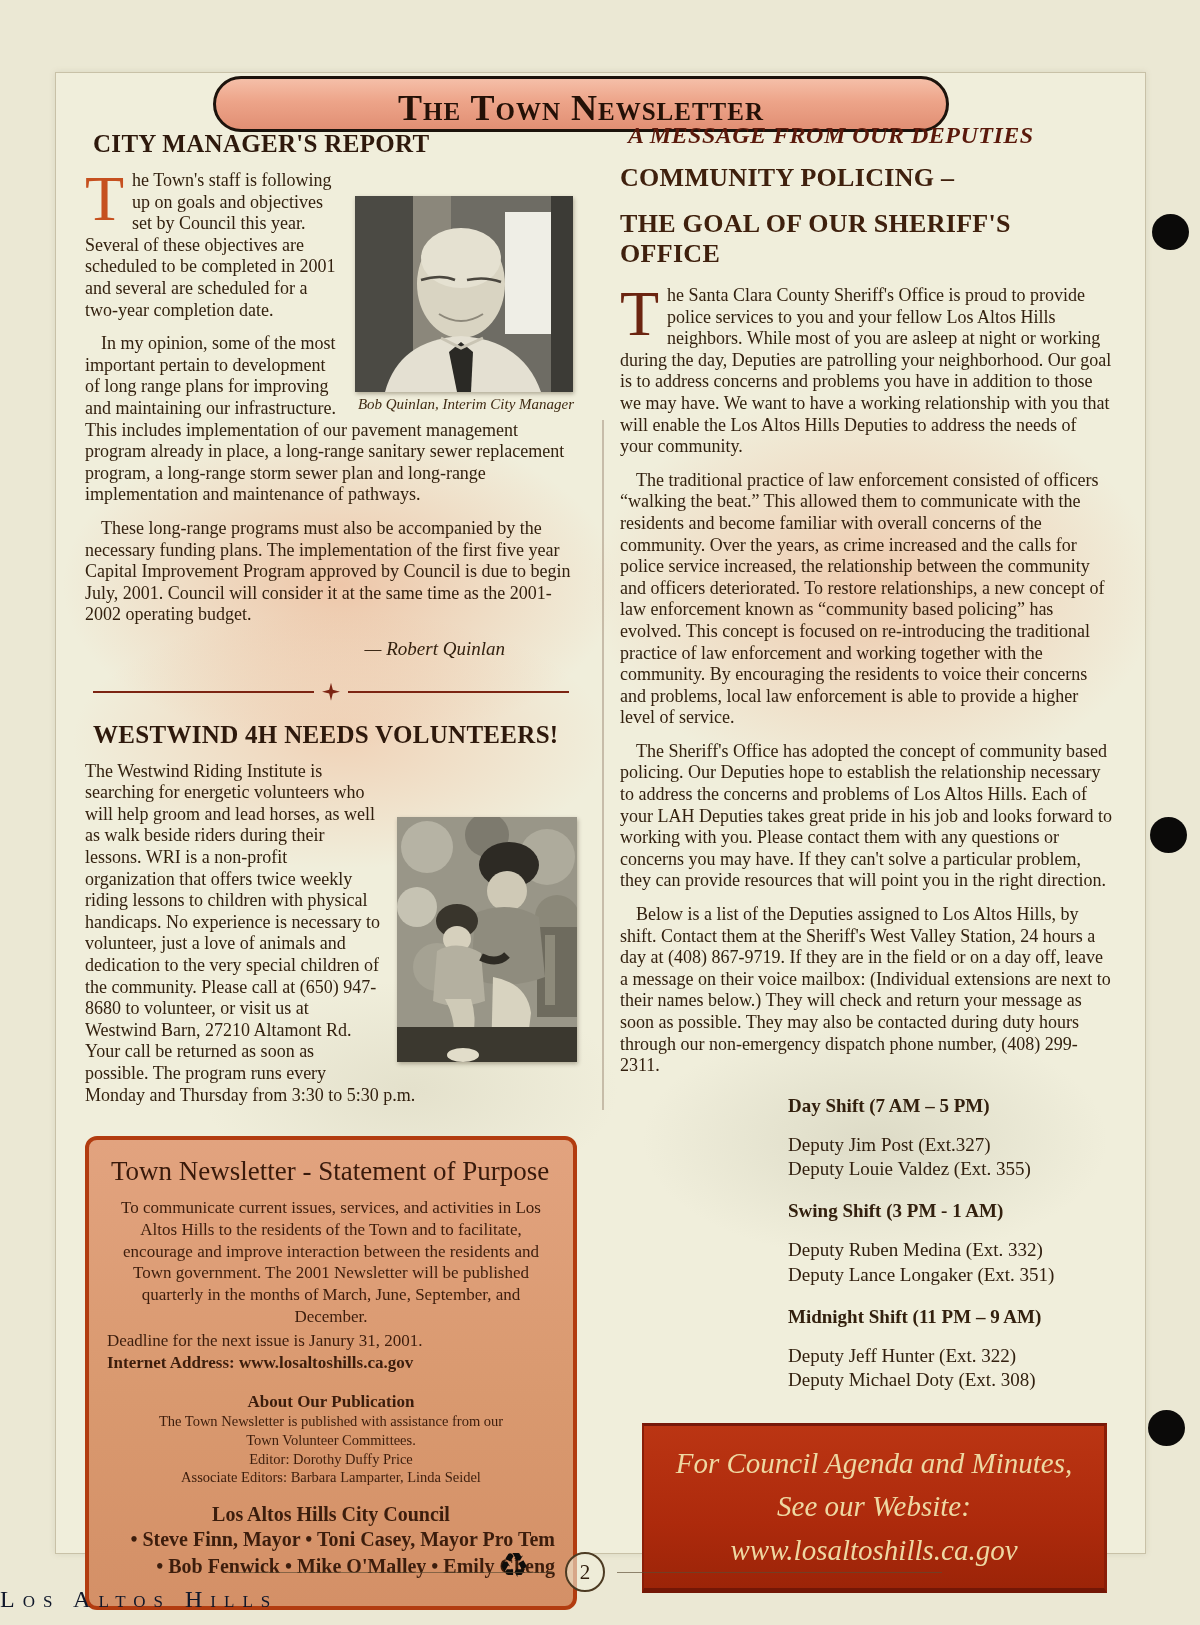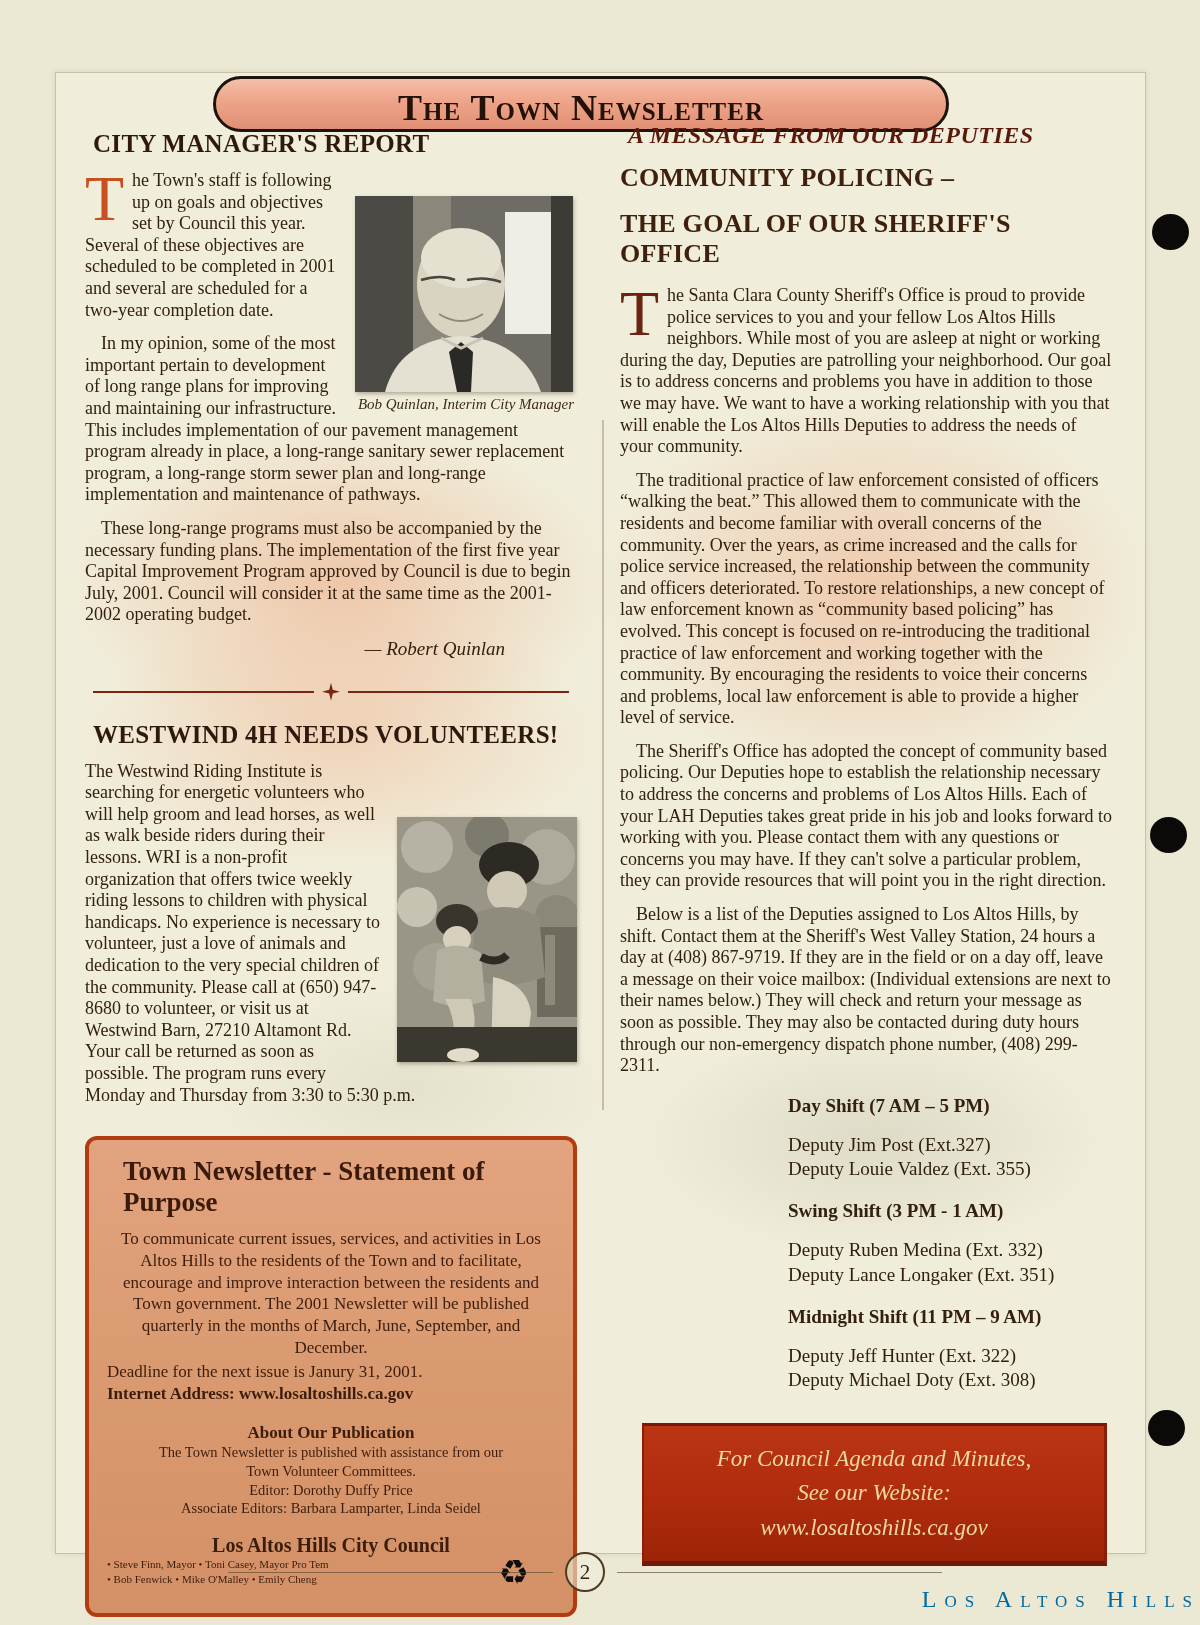--- a/index.html
+++ b/index.html
@@ -65,59 +65,59 @@
     clip-path:polygon(50% 0,60% 40%,100% 50%,60% 60%,50% 100%,40% 60%,0 50%,40% 40%);
   }
 
   
   .purpose-box{
     clear:both;margin-top:30px;position:relative;
     border:4px solid #b23c10;border-radius:12px;
     background:linear-gradient(180deg,#e2a37f 0%,#d9996f 55%,#d49067 100%);
     padding:14px 18px 26px 18px;color:#3c1d0c;
   }
-  .purpose-title{font-size:27px;font-weight:bold;margin:2px 0 10px 16px;color:#391a0b;}
+  .purpose-title{font-size:27px;font-weight:normal;margin:2px 0 10px 4px;color:#391a0b;}
   .purpose-body{font-size:17px;line-height:1.28;text-align:center;margin:0 6px 2px 6px;}
   .purpose-line{font-size:17px;text-align:left;line-height:1.3;}
   .purpose-bold{font-weight:bold;}
   .about-title{font-size:17px;font-weight:bold;text-align:center;margin-top:18px;}
   .about-line{font-size:14.5px;text-align:center;line-height:1.3;}
   .council-title{font-size:20px;font-weight:bold;text-align:center;margin-top:16px;}
-  .council-line{font-size:11px;text-align:left;line-height:1.35;}
+  .council-line{font-size:20px;text-align:right;line-height:1.35;font-weight:bold;}
   .recycle{
     position:absolute;right:44px;bottom:24px;font-size:34px;color:#0e0d0b;
     font-family:"DejaVu Sans", sans-serif;line-height:1;
   }
 
   
   .shift-list{margin:18px 0 0 168px;}
   .shift-title{font-weight:bold;font-size:19px;margin:18px 0 16px 0;color:#33200e;}
   .shift-deputy{font-size:19px;line-height:1.3;}
 
   
   .web-box{
     margin:30px 0 0 22px;width:424px;padding:16px 18px;
     background:linear-gradient(180deg,#bb3513 0%,#ad2a0c 60%,#9c2408 100%);
     border-top:3px solid #77190a;border-right:3px solid #8a1e08;
     border-bottom:5px solid #731706;border-left:2px solid #8a1e08;
     text-align:center;
   }
-  .web-line{font-style:italic;font-size:23px;line-height:1.5;color:#eed8a2;}
+  .web-line{font-style:italic;font-size:29px;line-height:1.5;color:#eed8a2;}
 
   
   .footer-rule{position:absolute;left:228px;top:1552px;width:714px;display:flex;align-items:center;}
   .footer-rule .line{flex:1;height:1px;background:rgba(90,75,50,.65);}
   .page-circle{
     width:36px;height:36px;border:2px solid #4c3a22;border-radius:50%;
     margin:0 12px;display:flex;align-items:center;justify-content:center;
     font-size:21px;color:#32200f;background:rgba(240,238,219,.6);
   }
   .footer-town{
-    position:absolute;left:0;top:1586px;width:1200px;text-align:right;
-    font-variant:small-caps;font-size:24px;letter-spacing:8px;color:#0369a1;
+    position:absolute;left:0;top:1586px;width:1200px;text-align:left;
+    font-variant:small-caps;font-size:24px;letter-spacing:8px;color:#0f172a;
   }
 
   .hole-dot{position:absolute;width:37px;height:36px;border-radius:50%;background:#0b0a09;}
   .d1{left:1152px;top:214px;}
   .d2{left:1150px;top:817px;}
   .d3{left:1148px;top:1410px;}
 </style>
 </head>
 <body>
 

